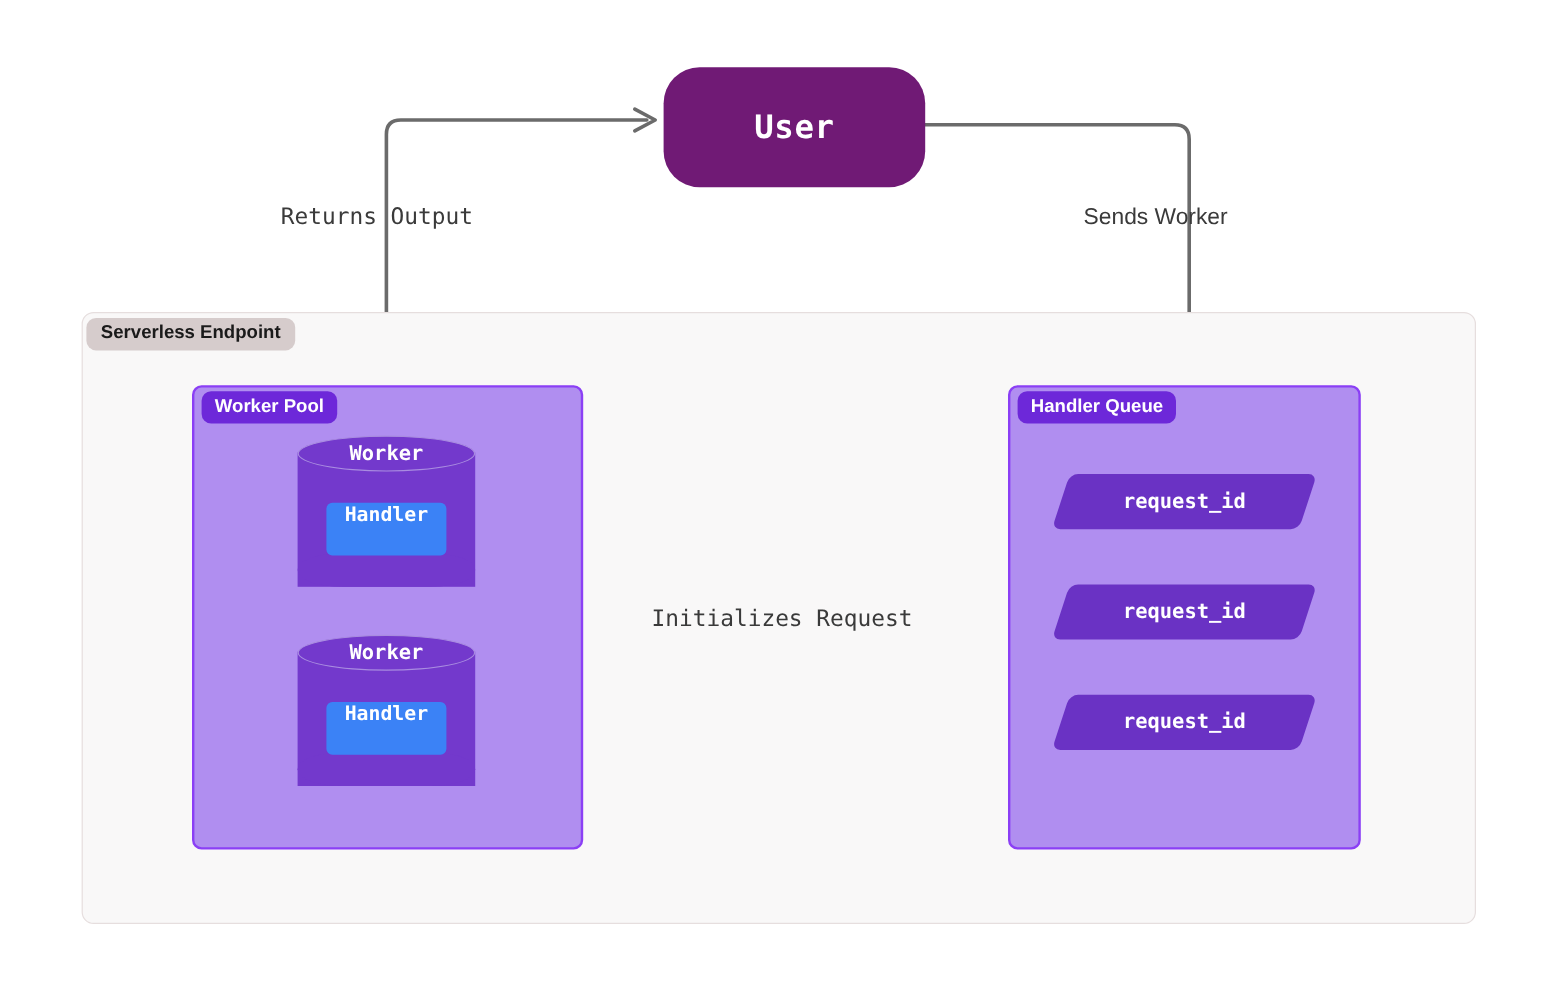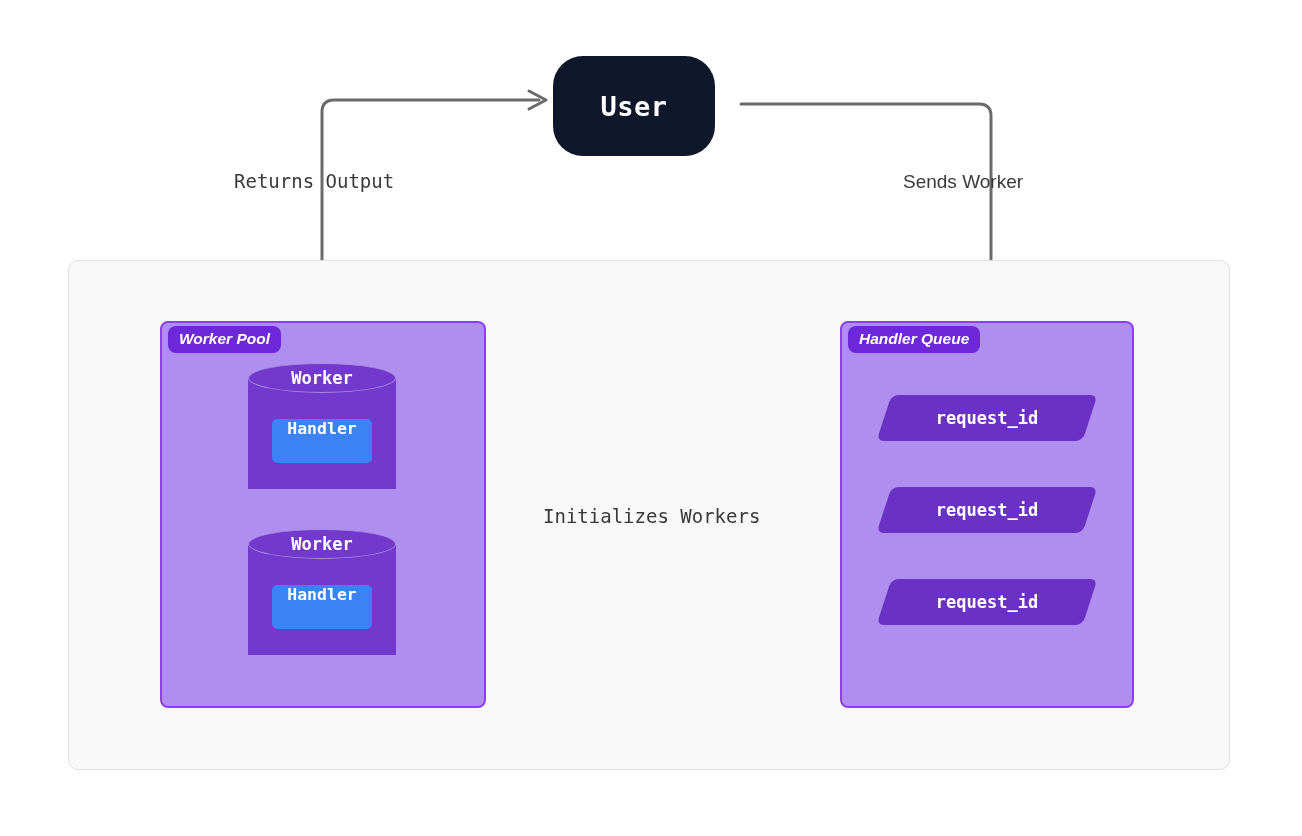--- a/index.html
+++ b/index.html
@@ -29,23 +29,23 @@
     width: 1302px;
     height: 836px;
     pointer-events: none;
   }
 
   
   .user-node {
     position: absolute;
     left: 553px;
     top: 56px;
-    width: 162px;
+    width: 218px;
     height: 100px;
-    background: #0f172a;
+    background: #701a75;
     border-radius: 30px;
     display: flex;
     align-items: center;
     justify-content: center;
   }
   .user-node .label {
     font-family: "DejaVu Sans Mono", "Liberation Mono", monospace;
     font-size: 27px;
     font-weight: 700;
     color: #ffffff;
@@ -91,21 +91,20 @@
     position: absolute;
     background: #6d28d9;
     color: #ffffff;
     font-family: "Liberation Sans", sans-serif;
     font-size: 15.5px;
     font-weight: 700;
     padding: 5px 11px 6px 11px;
     border-radius: 8px;
     line-height: 1;
     white-space: nowrap;
-    font-style: italic;
   }
 
   #worker-pool { left: 160px; top: 321px; width: 326px; height: 387px; }
   #worker-pool-title { left: 168px; top: 326px; }
 
   #request-queue { left: 840px; top: 321px; width: 294px; height: 387px; }
   #request-queue-title { left: 848px; top: 326px; }
 
   
   .cylinder {
@@ -245,20 +244,21 @@
       <path d="M 532,516 L 489,516" fill="none" stroke="#6b6b6b" stroke-width="3" stroke-linecap="round"></path>
       <path d="M 500,506 L 488,516 L 500,526" fill="none" stroke="#6b6b6b" stroke-width="3" stroke-linecap="round" stroke-linejoin="round"></path>
     </g>
   </svg>
 
   <div class="user-node">
     <span class="label">User</span>
   </div>
 
   <div class="endpoint"></div>
+  <div class="endpoint-title">Serverless Endpoint</div>
 
   <div class="pgroup" id="worker-pool"></div>
   <div class="pgroup-title" id="worker-pool-title">Worker Pool</div>
 
   <div class="cylinder" id="worker-1">
     <div class="cyl-body"></div>
     <div class="cyl-bottom"></div>
     <div class="cyl-top"></div>
     <div class="cyl-label">Worker</div>
     <div class="handler">
@@ -287,15 +287,15 @@
     <div class="shape"></div>
     <div class="txt">request_id</div>
   </div>
   <div class="reqid" id="reqid-3">
     <div class="shape"></div>
     <div class="txt">request_id</div>
   </div>
 
   <div class="edge-label" id="lbl-returns-output">Returns Output</div>
   <div class="edge-label" id="lbl-sends-request">Sends Worker</div>
-  <div class="edge-label" id="lbl-init-workers">Initializes Workers</div>
+  <div class="edge-label" id="lbl-init-workers">Initializes Request</div>
 
 </div>
 
 </body></html>

